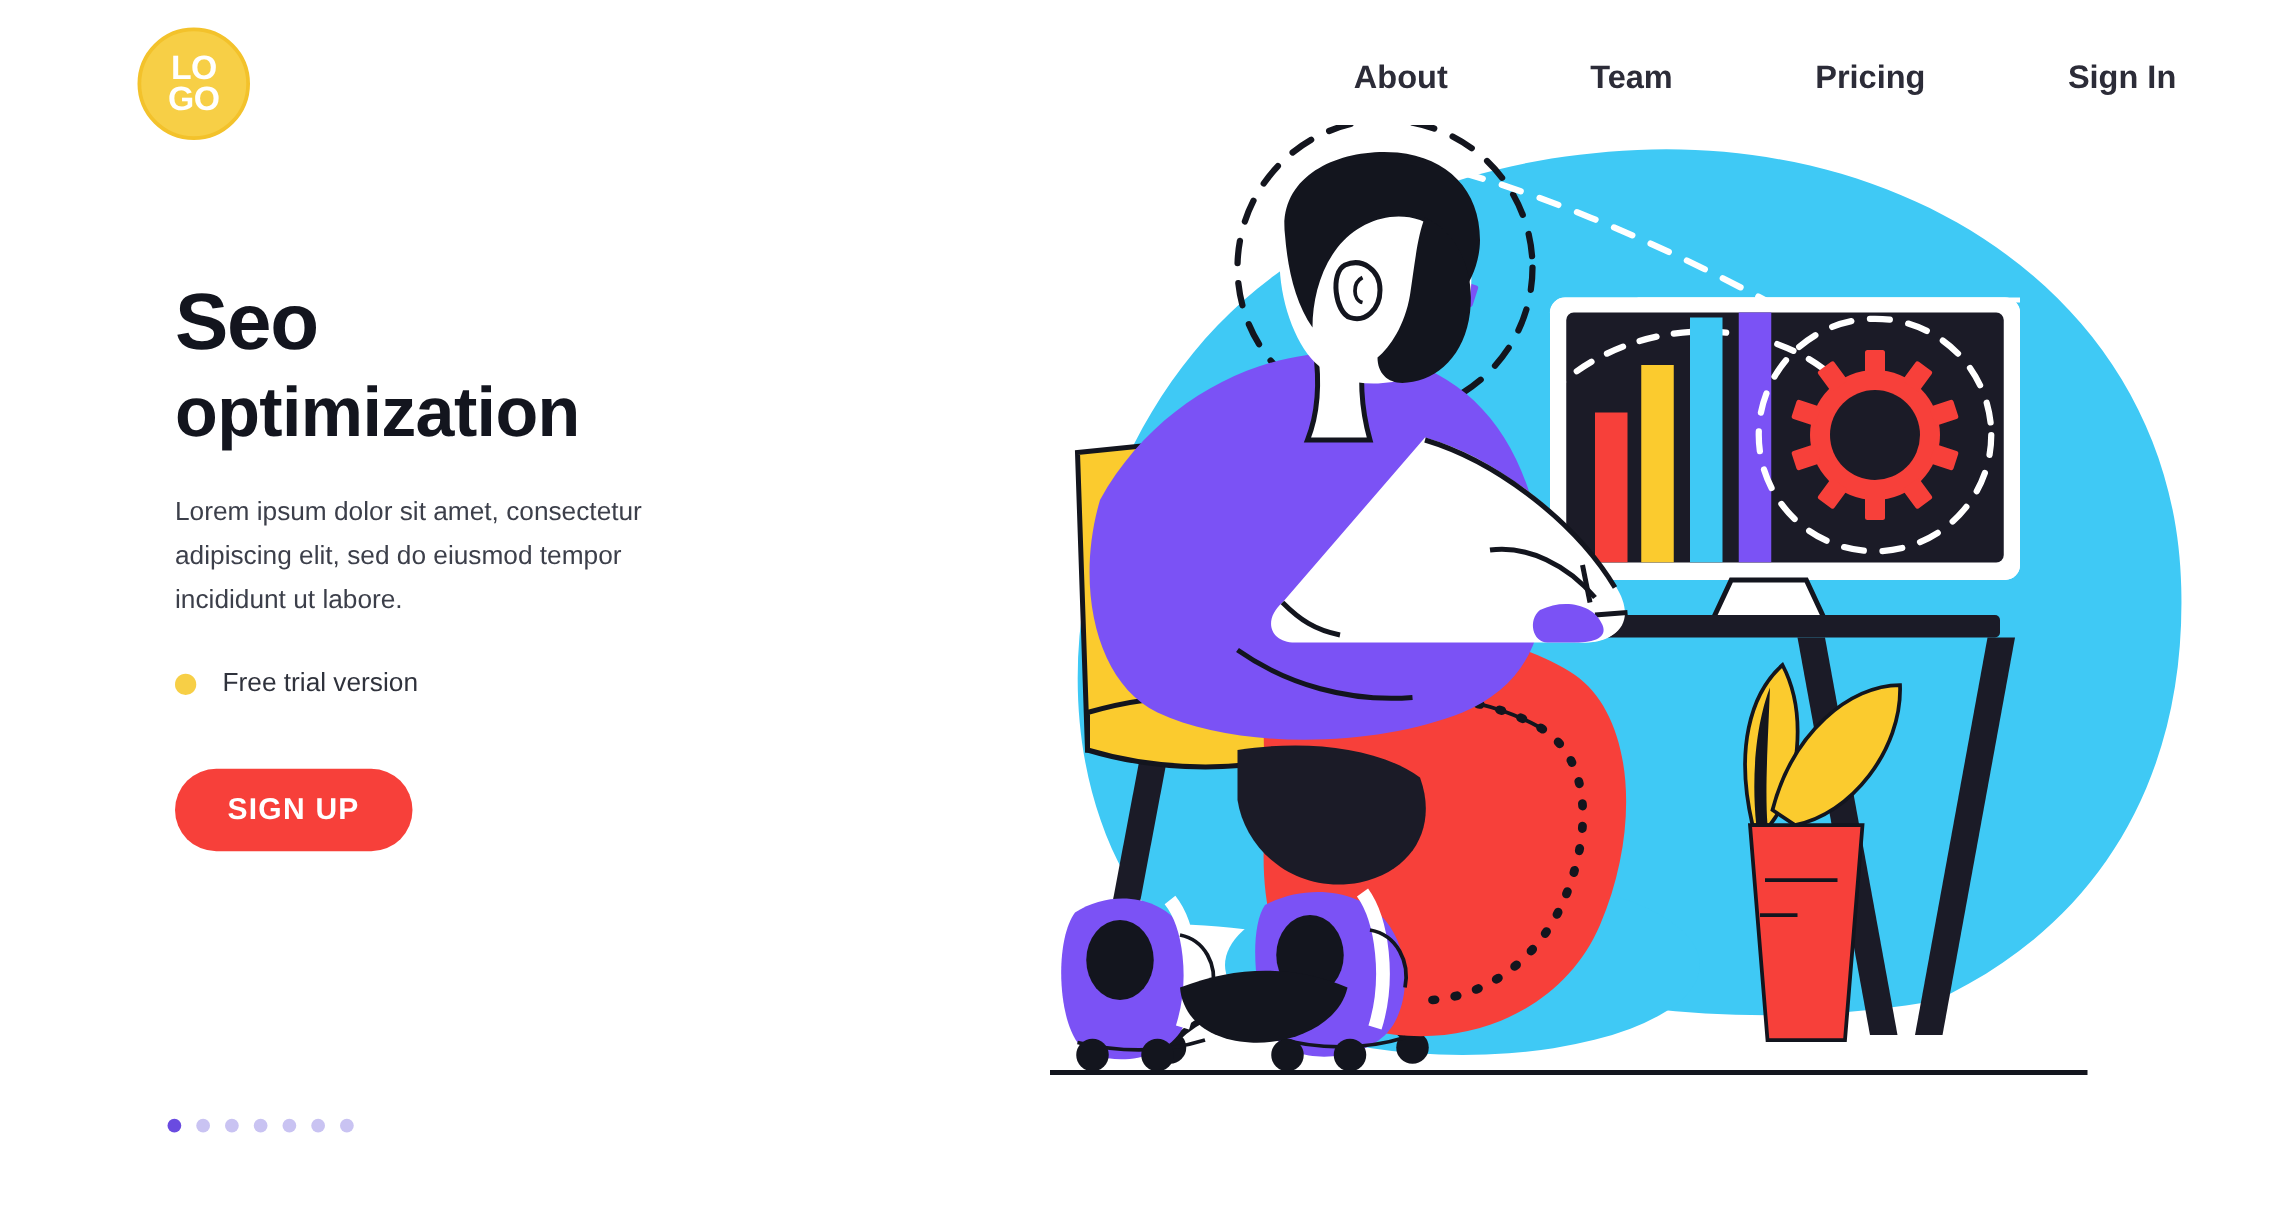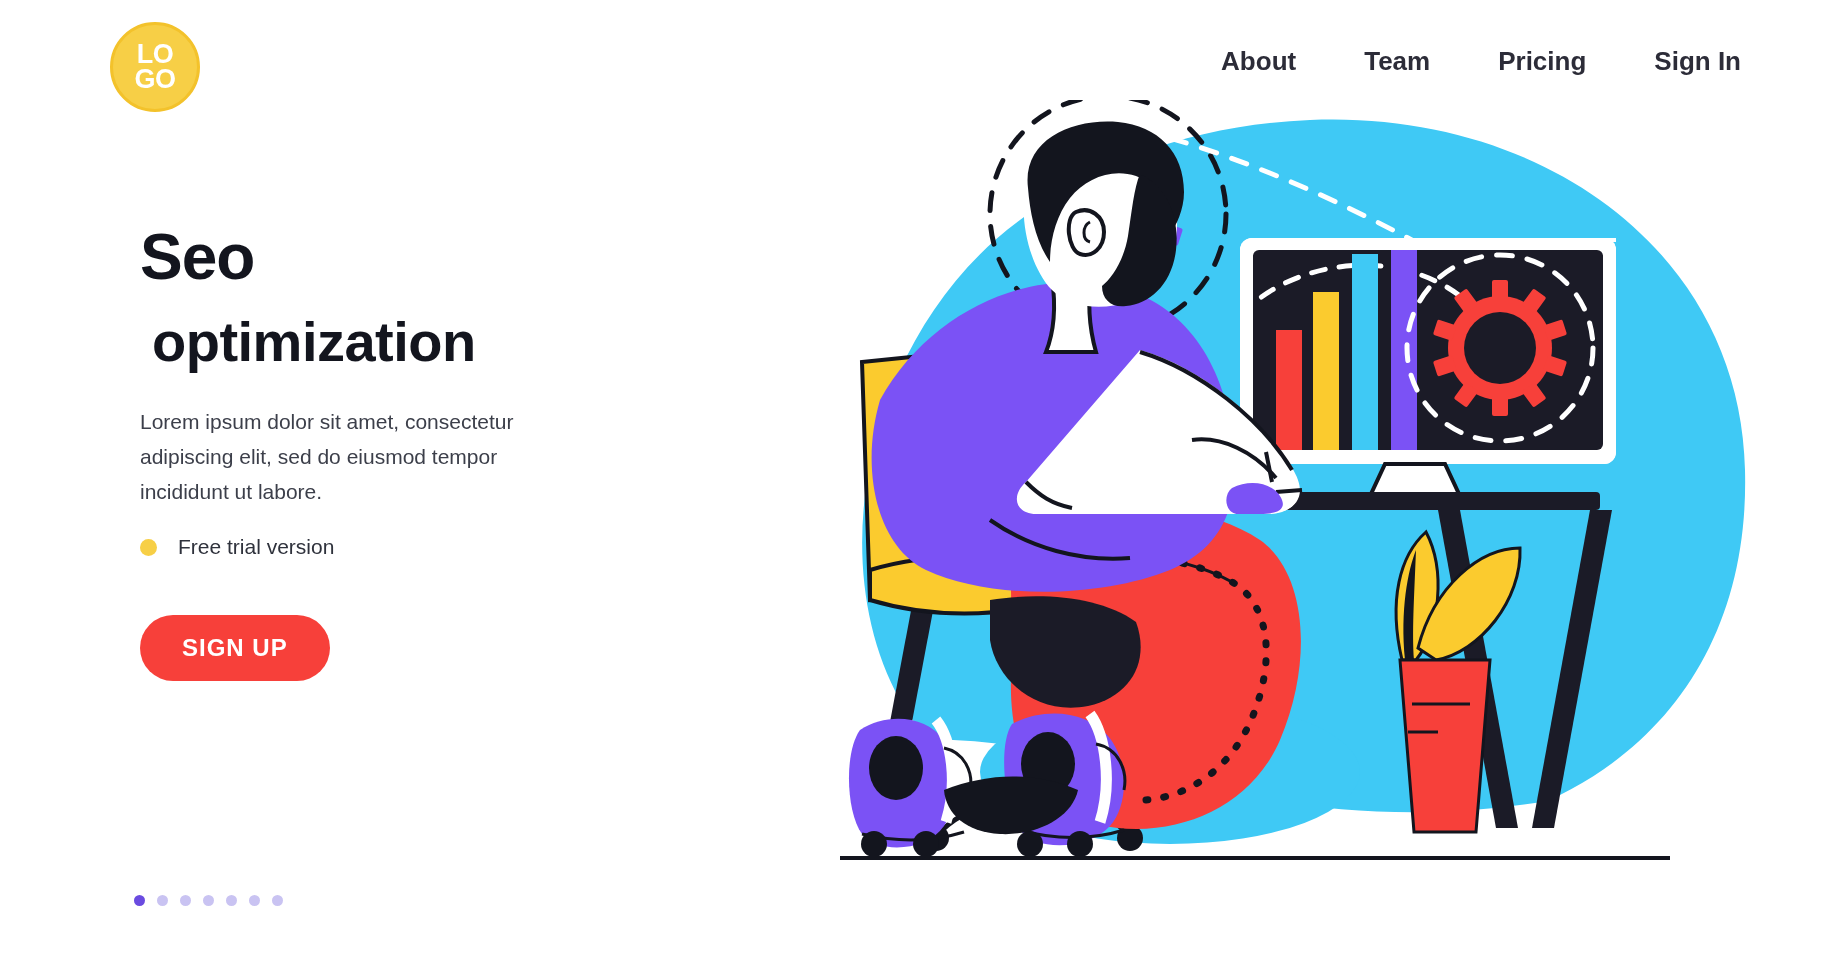--- a/index.html
+++ b/index.html
@@ -24,44 +24,44 @@
     display:flex;flex-direction:column;align-items:center;justify-content:center;
     box-sizing:border-box;
     border:3px solid #F3C22B;
   }
   .logo-line{
     color:#ffffff;font-weight:bold;font-size:27px;line-height:25px;
     letter-spacing:-0.5px;
   }
   .nav{
     position:absolute;right:96px;top:46px;
-    display:flex;align-items:flex-end;gap:0px;
+    display:flex;align-items:flex-end;gap:16px;
   }
   .nav-item{
     font-size:26px;font-weight:bold;color:#2C2C38;
-    margin-left:68px;cursor:pointer;white-space:nowrap;
+    margin-left:98px;cursor:pointer;white-space:nowrap;
   }
   .nav-item:first-child{margin-left:0;}
 
   
   .hero{position:absolute;left:140px;top:215px;width:620px;}
   .title-1{
     font-size:64px;font-weight:bold;color:#13151E;
     line-height:84px;letter-spacing:-1px;margin:0;
   }
   .title-2{
     font-size:56px;font-weight:bold;color:#13151E;
-    line-height:62px;letter-spacing:-0.5px;margin:12px;
+    line-height:62px;letter-spacing:-0.5px;margin:0;
   }
   .lead{
     margin-top:31px;
     font-size:21px;line-height:35px;color:#3C3F4A;
     max-width:380px;
   }
-  .features{margin-top:26px;}
+  .features{margin-top:38px;}
   .feature{
     display:flex;align-items:center;margin-bottom:28px;
   }
   .dot{
     width:17px;height:17px;border-radius:50%;
     background:#F7CF46;flex:0 0 auto;margin-right:21px;
   }
   .feature-label{font-size:21px;color:#2F323C;}
   .cta{
     margin-top:28px;

